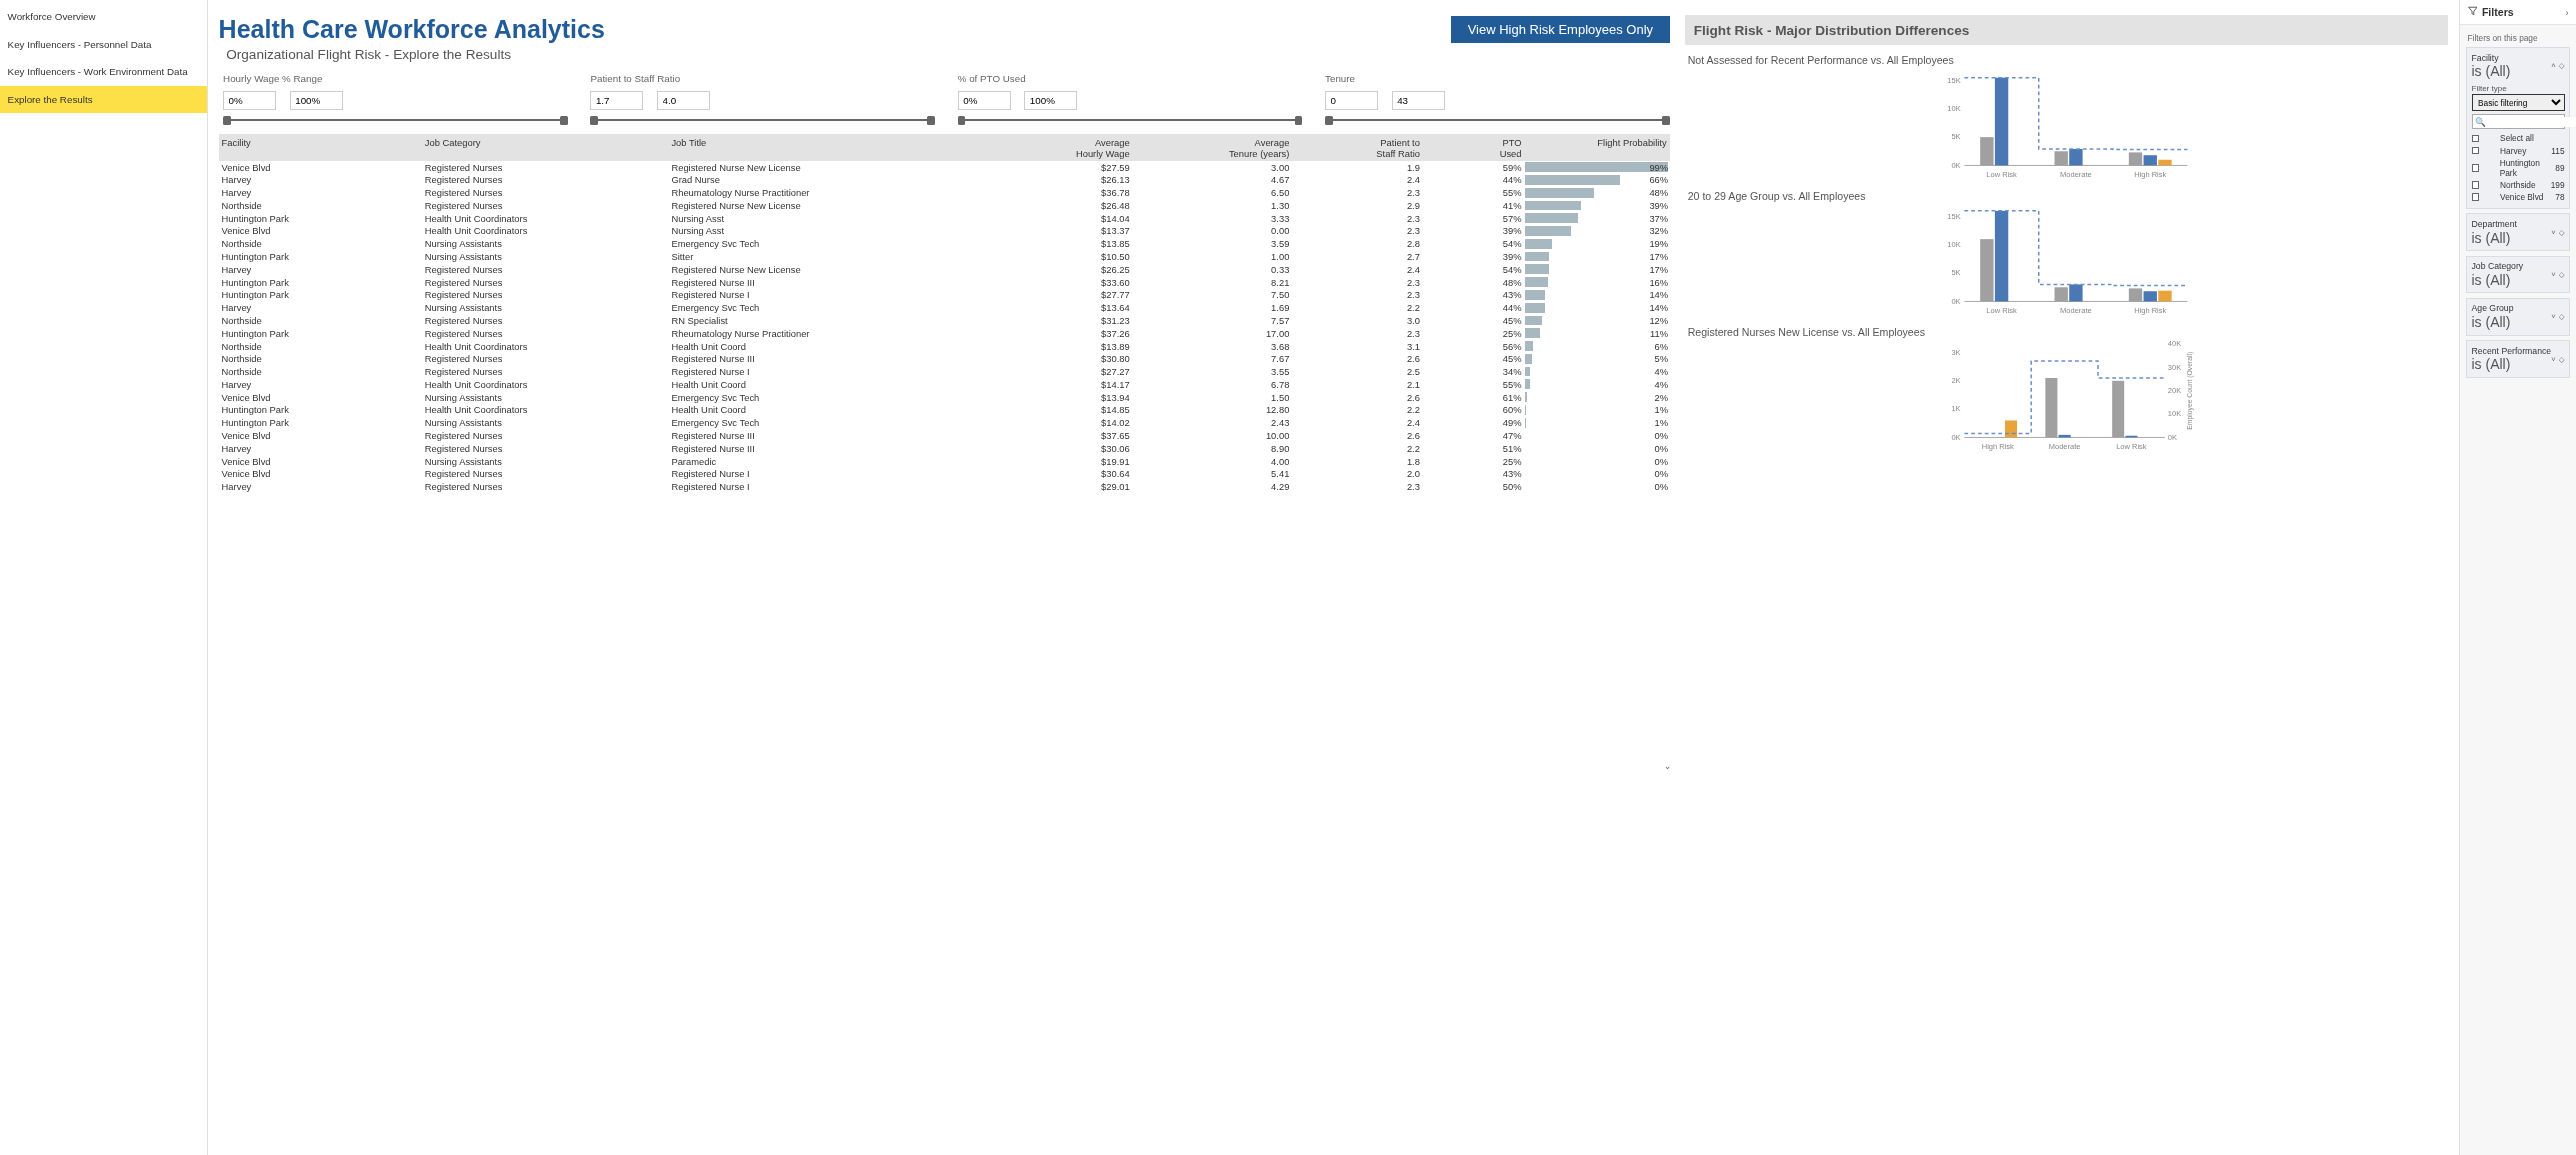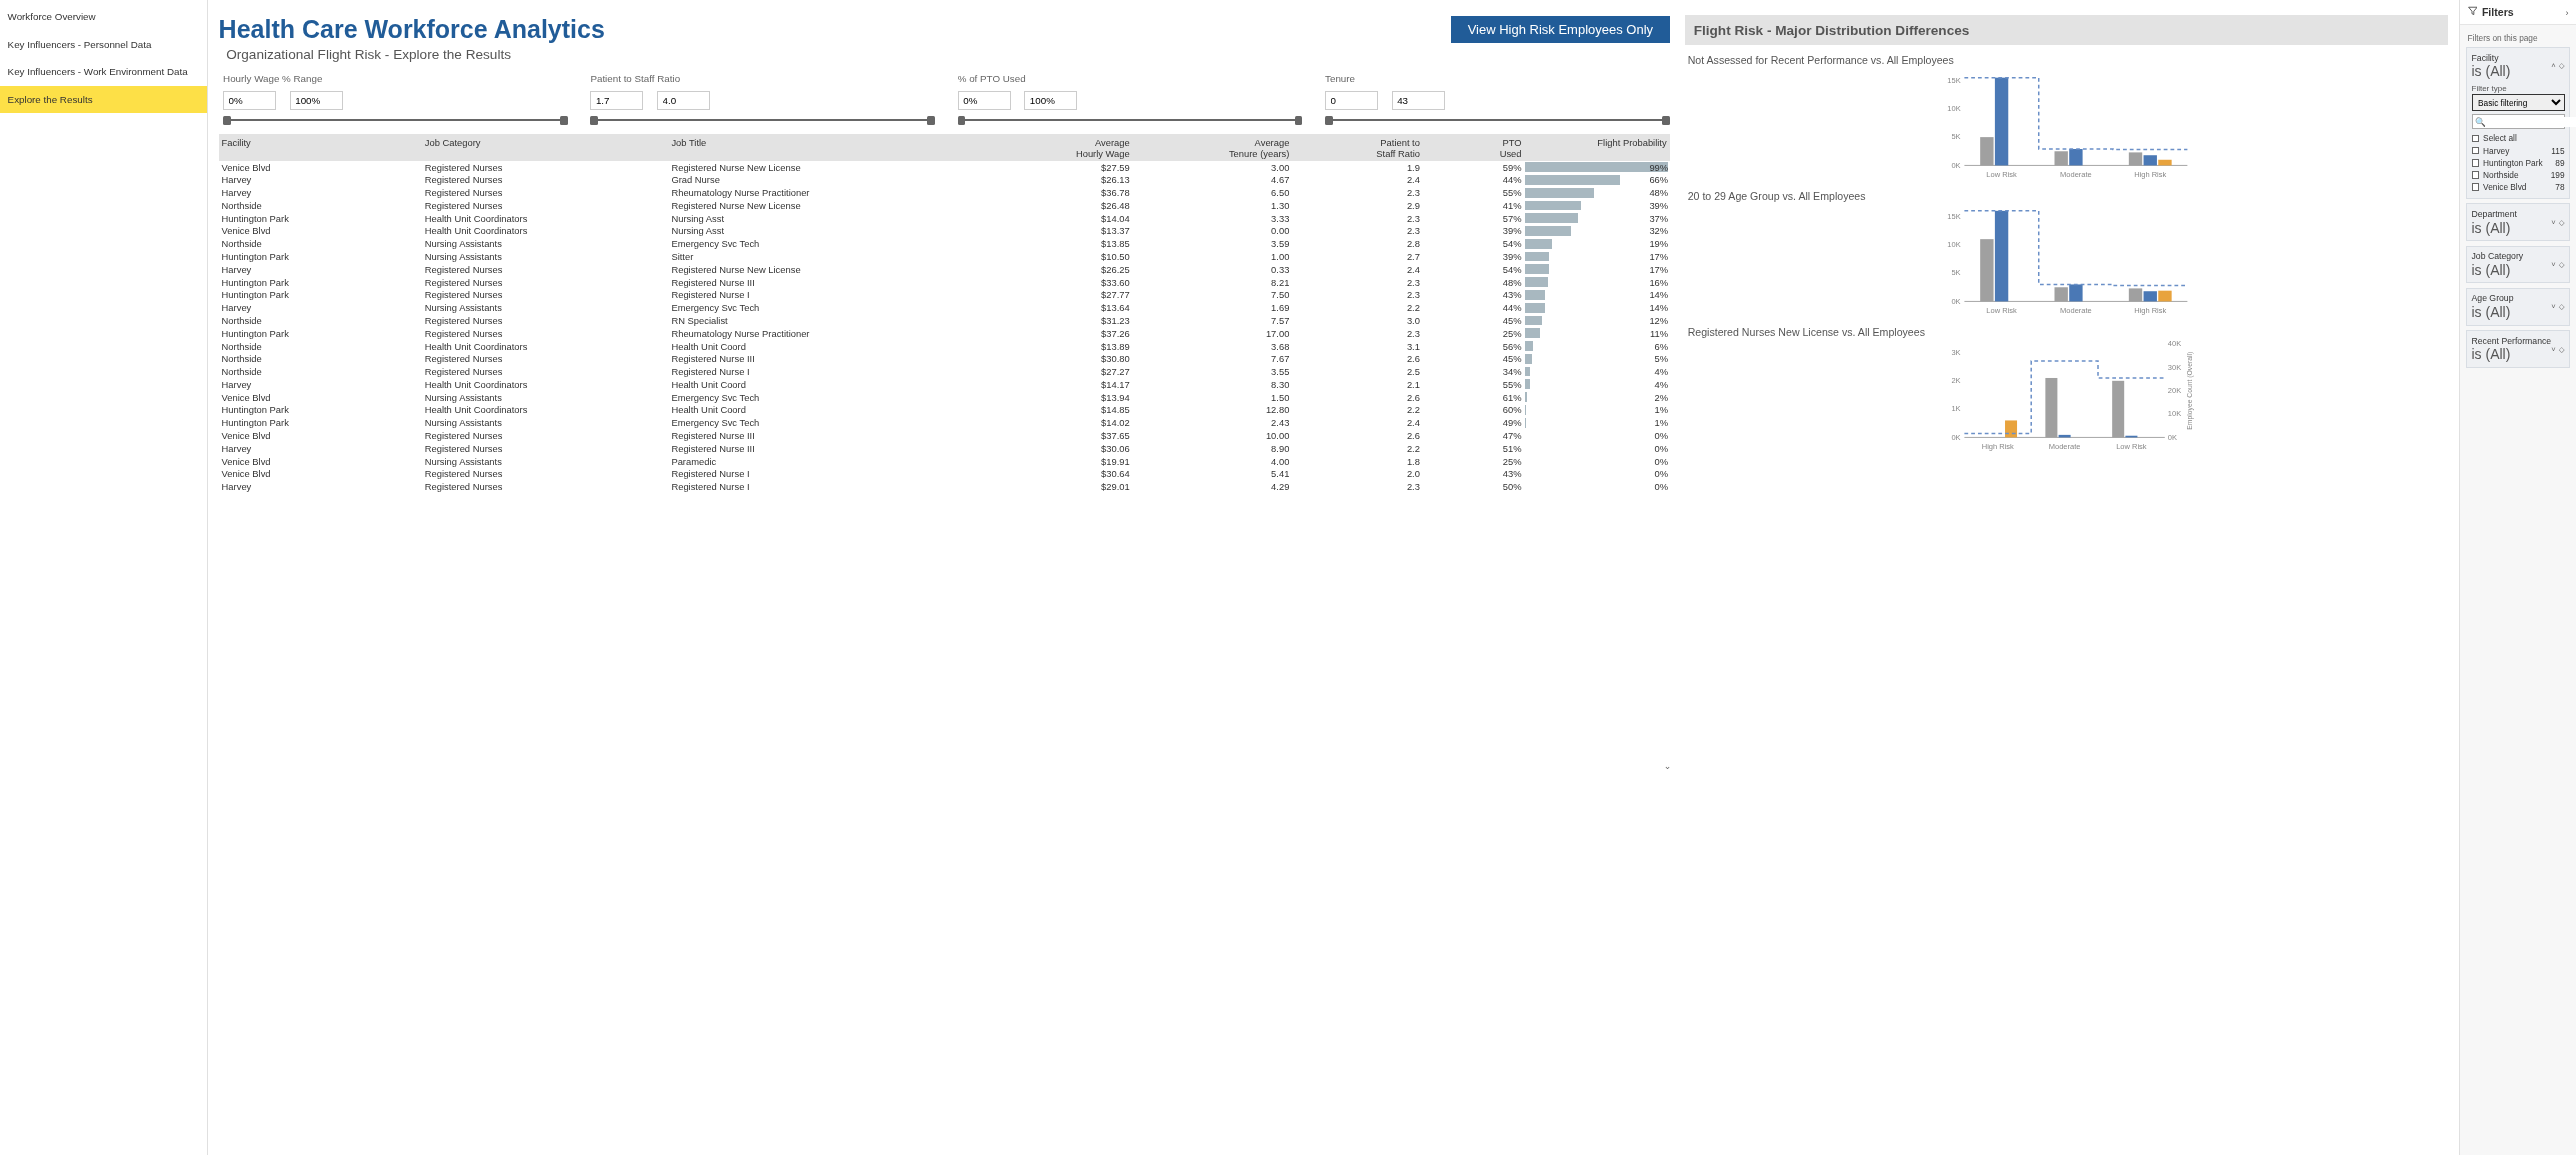--- a/index.html
+++ b/index.html
@@ -65,21 +65,21 @@
 .filter-card .fc-head { display: flex; justify-content: space-between; align-items: center; }
 .filter-card .fc-title { font-size: 8.7px; color: #333; }
 .filter-card .fc-sub { font-size: 14px; color: #555; margin-top: 0.8px; }
 .fc-icons { display: flex; gap: 3px; font-size: 7.6px; color: #666; }
 .filter-type { margin-top: 4.5px; font-size: 8px; color: #555; }
 .filter-select { width: 100%; margin-top: 1.5px; font-size: 8.3px; padding: 1.5px; border: 0.8px solid #333; }
 .filter-search { display: flex; align-items: center; gap: 3px; border: 0.8px solid #aaa; background: #fff; margin-top: 3px; padding: 1.5px 3px; }
 .filter-search input { border: none; outline: none; flex: 1; font-size: 8.3px; }
 .filter-options { margin-top: 3px; }
 .filter-opt { display: flex; align-items: center; justify-content: space-between; padding: 1.1px 0; font-size: 8.3px; }
-.filter-opt .l { display: flex; gap: 4px; align-items: center; }
+.filter-opt .l { display: flex; gap: 21px; align-items: center; }
 .cb { width: 7.6px; height: 7.6px; border: 0.8px solid #666; background: #fff; display: inline-block; }
 </style>
 </head>
 <body>
 
 <div class="nav-panel" id="nav-panel">
     <div class="nav-item">Workforce Overview</div>
     <div class="nav-item">Key Influencers - Personnel Data</div>
     <div class="nav-item">Key Influencers - Work Environment Data</div>
     <div class="nav-item active">Explore the Results</div>
@@ -329,21 +329,21 @@
     <td class="num">3.55</td>
     <td class="num">2.5</td>
     <td class="num">34%</td>
     <td class="num bar-cell"><span class="bar-fill" style="width:4%"></span><span class="bar-text">4%</span></td>
               </tr>
               <tr>
     <td>Harvey</td>
     <td>Health Unit Coordinators</td>
     <td>Health Unit Coord</td>
     <td class="num">$14.17</td>
-    <td class="num">8.30</td>
+    <td class="num">6.78</td>
     <td class="num">2.1</td>
     <td class="num">55%</td>
     <td class="num bar-cell"><span class="bar-fill" style="width:4%"></span><span class="bar-text">4%</span></td>
               </tr>
               <tr>
     <td>Venice Blvd</td>
     <td>Nursing Assistants</td>
     <td>Emergency Svc Tech</td>
     <td class="num">$13.94</td>
     <td class="num">1.50</td>

